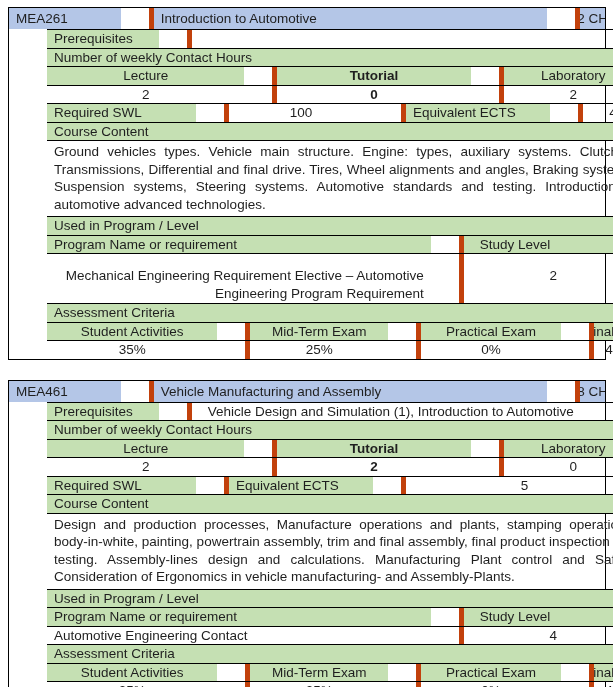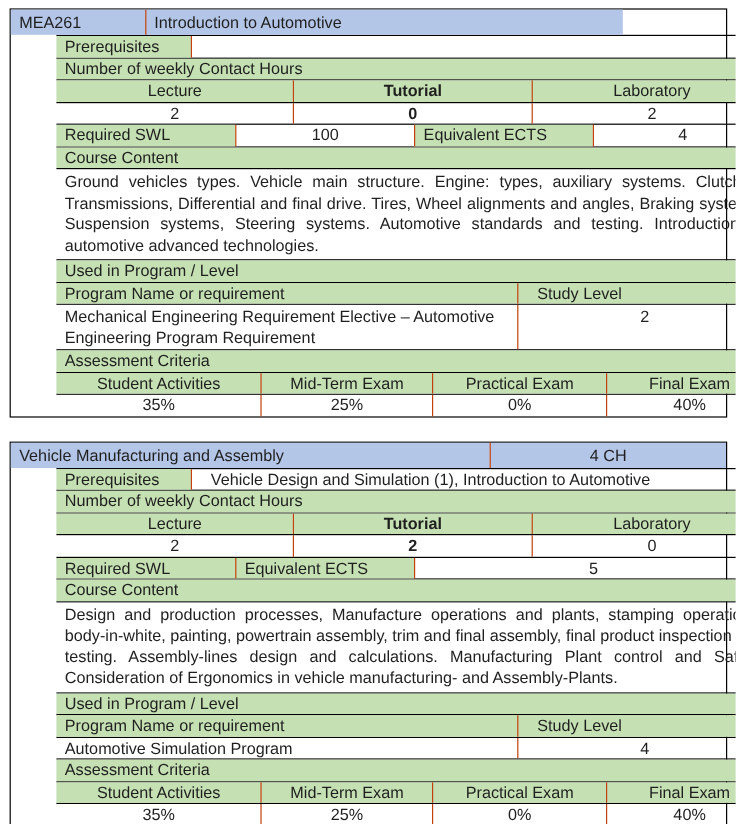--- a/index.html
+++ b/index.html
@@ -11,32 +11,32 @@
     color: #1f1f1f;
     overflow: hidden;
   }
   .page { padding: 7px 0 0 8px; }
   .course-table {
     width: 598px;
     border: 1px solid #000;
     margin-bottom: 20px;
     background: #fff;
   }
-  .row { display: flex; width: 100%; }
+  .row { display: flex; width: 100%; gap: 28px; }
   .row + .row { border-top: 1px solid #000; margin-left: 38px; }
   .cell {
     flex: 0 0 auto;
     display: flex;
     align-items: center;
     min-height: 17.5px;
     padding: 1px 7px;
     overflow: hidden;
     white-space: nowrap;
   }
-  .cell + .cell { border-left: 1px solid #c2410c; }
+  .cell + .cell { border-left: 5px solid #c2410c; }
   .grow { flex: 1 1 auto; padding-left: 16px; }
   .green { background: #c5e0b3; }
   .blue  { background: #b4c6e7; }
   .center { justify-content: center; padding-left: 2px; padding-right: 2px; }
   .top { align-items: flex-start; }
   .wrap { white-space: normal; }
 
   .r-head .cell { min-height: 21px; }
 
   
@@ -57,31 +57,32 @@
   .w-full { width: 100%; }
 
   .content-cell {
     display: block;
     width: 100%;
     padding: 2px 7px 3px 7px;
     text-align: justify;
     line-height: 17.5px;
     white-space: normal;
   }
-  .pval { min-height: 35px; line-height: 17.5px; padding-top: 1px; }
+  .pval { min-height: 35px; line-height: 17.5px; padding-top: 13px; text-align: right; }
 </style>
 </head>
 <body>
 
 <div class="page">
 
   <div class="course-table">
     <div class="row r-head">
       <div class="cell blue w-code">MEA261</div>
       <div class="cell blue w-title">Introduction to Automotive</div>
+      <div class="cell blue w-ch center grow">2 CH</div>
     </div>
     <div class="row">
       <div class="cell green w-label">Prerequisites</div>
       <div class="cell grow"></div>
     </div>
     <div class="row">
       <div class="cell green w-full">Number of weekly Contact Hours</div>
     </div>
     <div class="row">
       <div class="cell green w-third1 center">Lecture</div>
@@ -128,22 +129,23 @@
     <div class="row">
       <div class="cell w-a1 center">35%</div>
       <div class="cell w-a2 center">25%</div>
       <div class="cell w-a3 center">0%</div>
       <div class="cell w-a4 center grow">40%</div>
     </div>
   </div>
 
   <div class="course-table">
     <div class="row r-head">
+      <div class="cell blue w-code">MEA461</div>
       <div class="cell blue w-title">Vehicle Manufacturing and Assembly</div>
-      <div class="cell blue w-ch center grow">4 CH</div>
+      <div class="cell blue w-ch center grow">8 CH</div>
     </div>
     <div class="row">
       <div class="cell green w-label">Prerequisites</div>
       <div class="cell grow">Vehicle Design and Simulation (1), Introduction to Automotive</div>
     </div>
     <div class="row">
       <div class="cell green w-full">Number of weekly Contact Hours</div>
     </div>
     <div class="row">
       <div class="cell green w-third1 center">Lecture</div>
@@ -167,21 +169,21 @@
       <div class="content-cell">Design and production processes, Manufacture operations and plants, stamping operations, body-in-white, painting, powertrain assembly, trim and final assembly, final product inspection and testing. Assembly-lines design and calculations. Manufacturing Plant control and Safety. Consideration of Ergonomics in vehicle manufacturing- and Assembly-Plants.</div>
     </div>
     <div class="row">
       <div class="cell green w-full">Used in Program / Level</div>
     </div>
     <div class="row">
       <div class="cell green w-prog">Program Name or requirement</div>
       <div class="cell green w-level grow">Study Level</div>
     </div>
     <div class="row">
-      <div class="cell w-prog top wrap">Automotive Simulation Program</div>
+      <div class="cell w-prog top wrap">Automotive Engineering Contact</div>
       <div class="cell w-level top center grow">4</div>
     </div>
     <div class="row">
       <div class="cell green w-full">Assessment Criteria</div>
     </div>
     <div class="row">
       <div class="cell green w-a1 center">Student Activities</div>
       <div class="cell green w-a2 center">Mid-Term Exam</div>
       <div class="cell green w-a3 center">Practical Exam</div>
       <div class="cell green w-a4 center grow">Final Exam</div>

